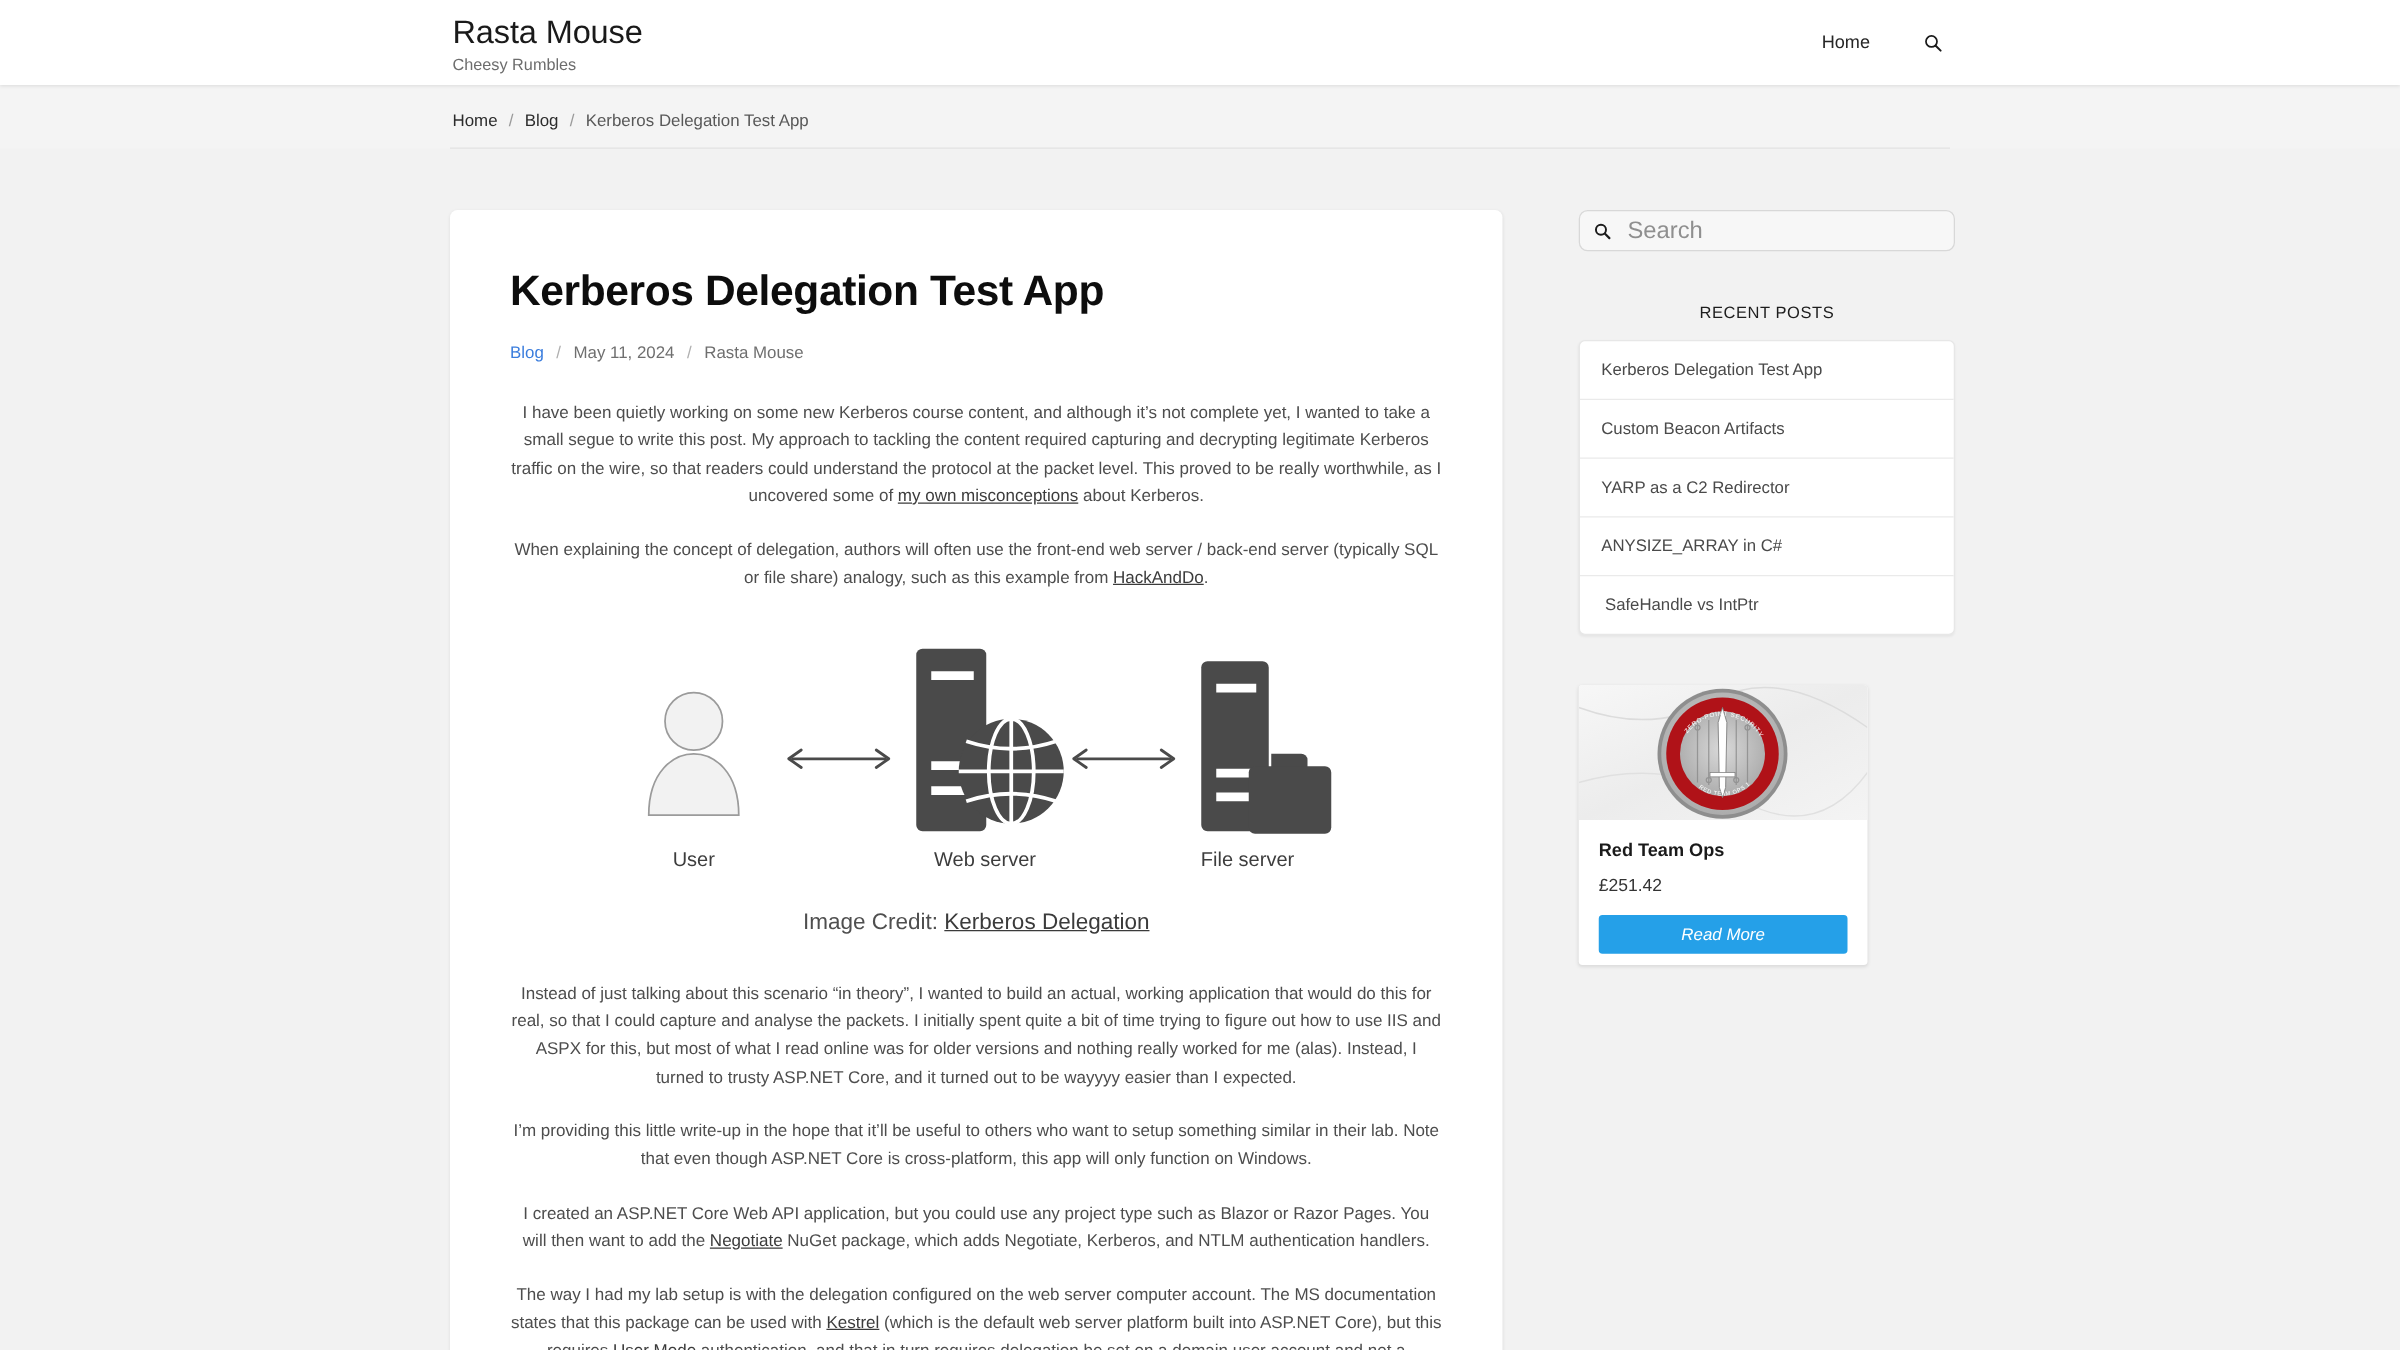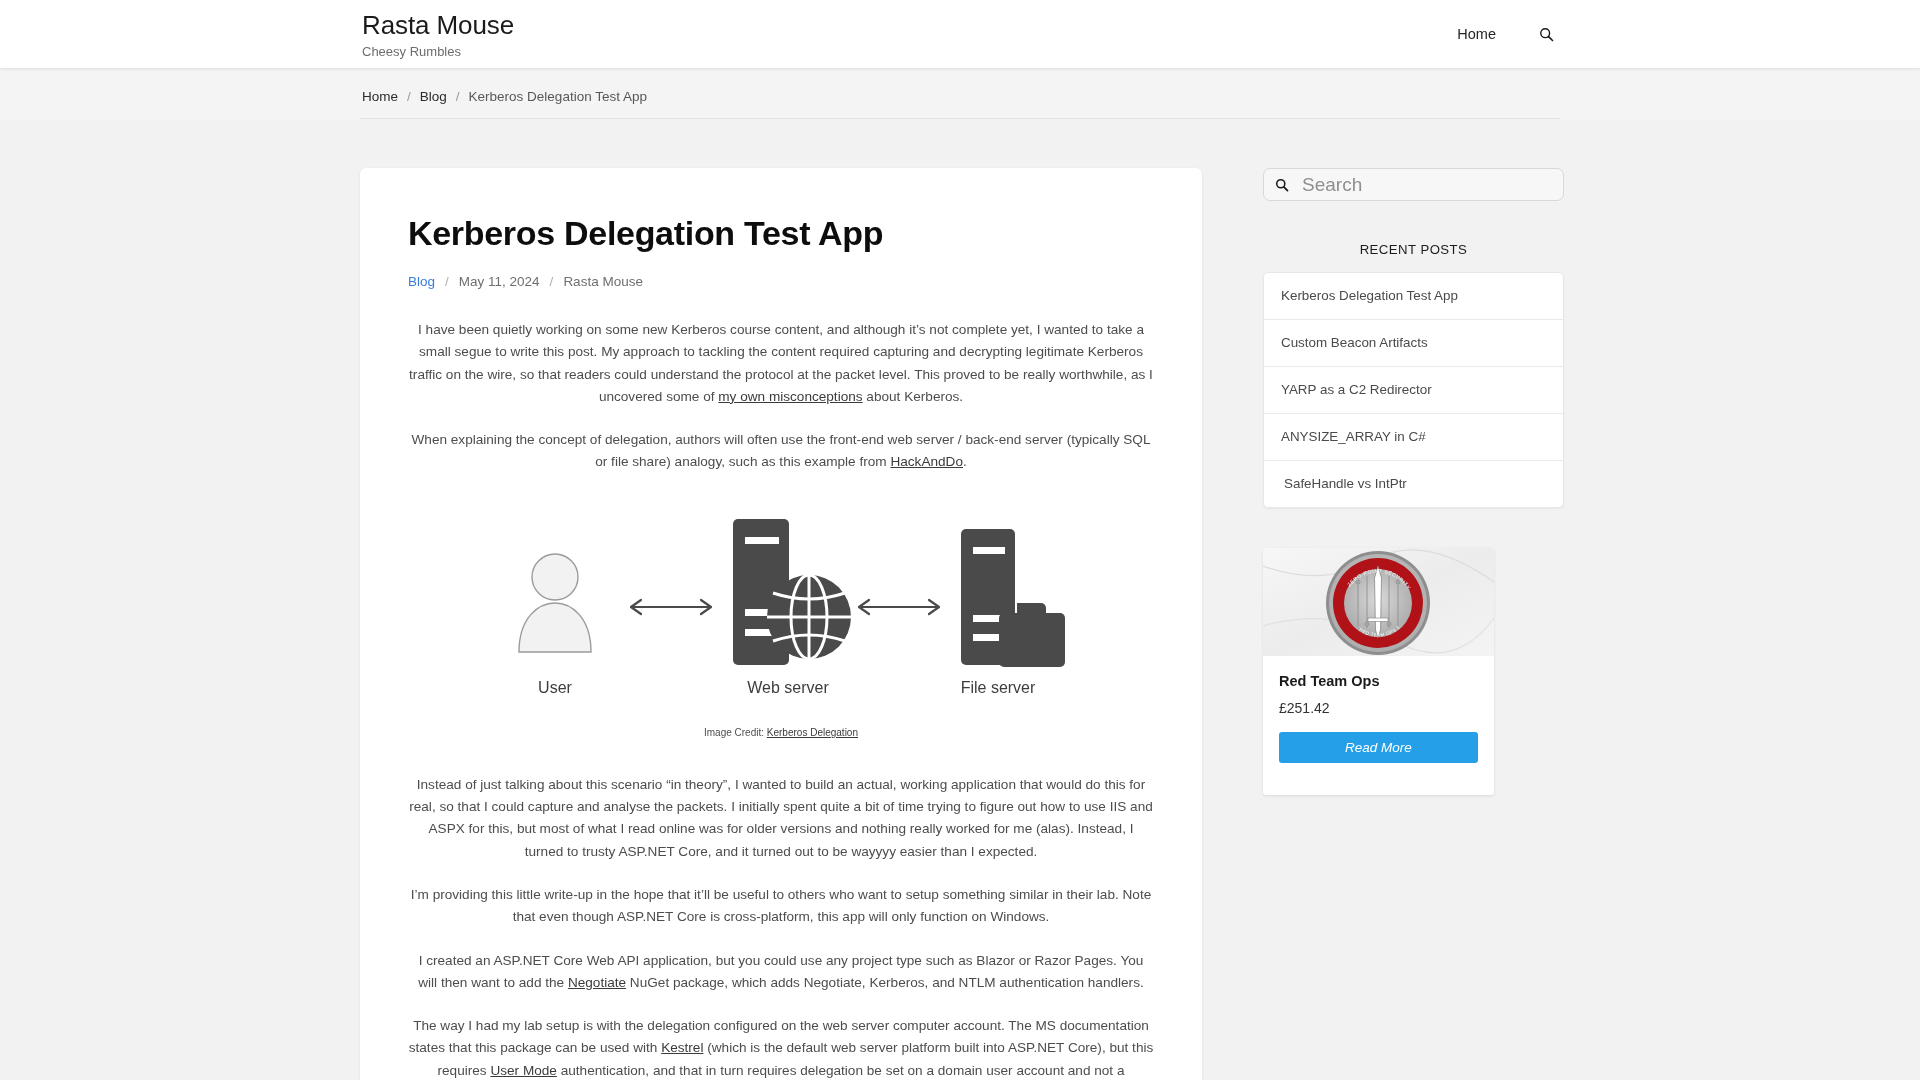--- a/index.html
+++ b/index.html
@@ -134,21 +134,21 @@
   
   .figure { margin: 31px 0 0 0; }
   .diagram {
     width: 100%;
     height: 205px;
     display: block;
     margin: 0 auto;
   }
   .figcaption {
     text-align: center;
-    font-size: 10px;
+    font-size: 18px;
     color: #4f4f4f;
     margin-top: 17px;
     margin-bottom: 36px;
   }
   .figcaption a { color: #3b3b3b; text-decoration: underline; cursor: pointer; }
 
   
   .search-box {
     display: flex;
     align-items: center;
@@ -202,21 +202,21 @@
     border-radius: 3px;
     box-shadow: 0 1px 3px rgba(0,0,0,0.10);
     width: 231px;
     overflow: hidden;
   }
   .product-img {
     width: 231px;
     height: 108px;
     display: block;
   }
-  .product-body { padding: 15px 16px 32px 16px; }
+  .product-body { padding: 15px 16px 9px 16px; }
   .product-name {
     font-size: 14.5px;
     font-weight: bold;
     color: #1a1a1a;
     line-height: 20px;
   }
   .product-price {
     font-size: 14px;
     color: #333333;
     margin-top: 9px;

